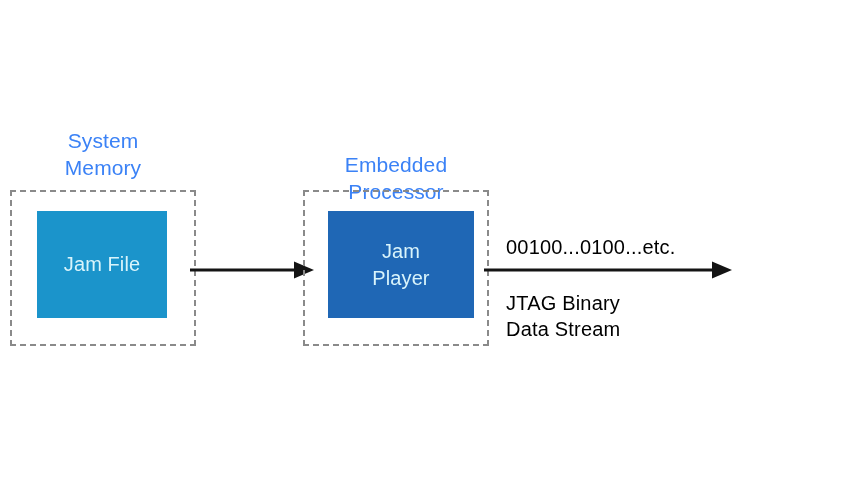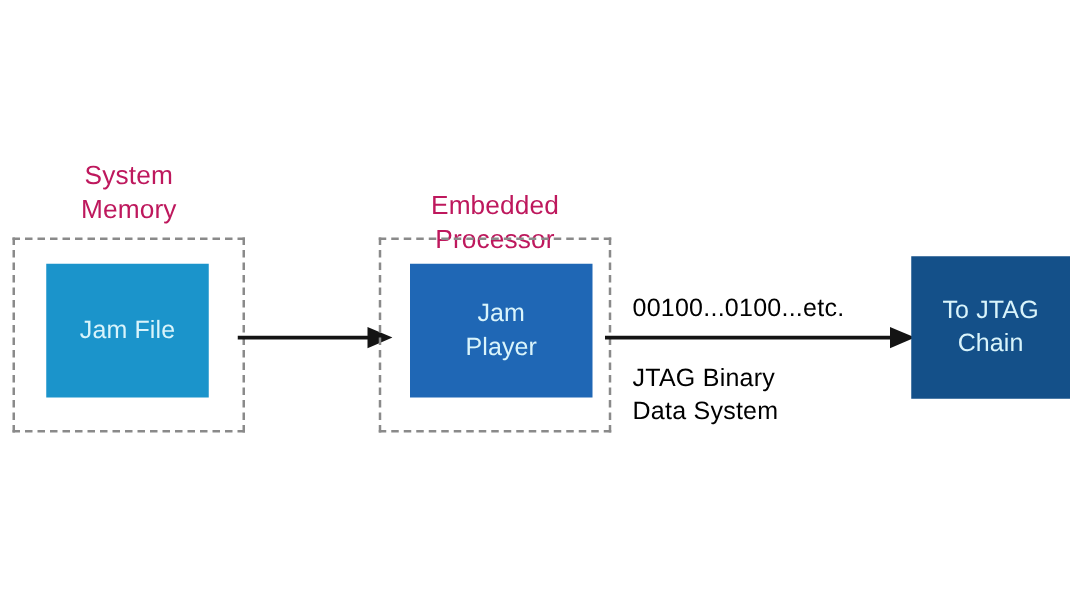--- a/index.html
+++ b/index.html
@@ -17,21 +17,21 @@
     width: 864px;
     height: 486px;
     background: #ffffff;
     overflow: hidden;
   }
 
   
   .group-label {
     position: absolute;
     text-align: center;
-    color: #be185d;
+    color: #3b82f6;
     font-size: 21px;
     line-height: 27px;
     letter-spacing: 0.1px;
     white-space: pre-line;
   }
   #label-system-memory {
     left: 10px;
     top: 127px;
     width: 186px;
   }
@@ -167,18 +167,16 @@
   <div class="arrow" id="arrow-processor-to-jtag">
     <svg viewBox="0 0 248 22" preserveAspectRatio="none" aria-hidden="true">
       <line x1="0" y1="11" x2="230" y2="11" stroke="#141414" stroke-width="3"></line>
       <polygon points="228,2.5 248,11 228,19.5" fill="#141414"></polygon>
     </svg>
   </div>
 
   <div class="stream-text" id="stream-binary">00100...0100...etc.</div>
 
   <div class="stream-text" id="stream-caption">JTAG Binary
-Data System</div>
+Data Stream</div>
 
-  <div class="block" id="block-jtag-chain">To JTAG
-Chain</div>
 
 </div>
 
 </body></html>

